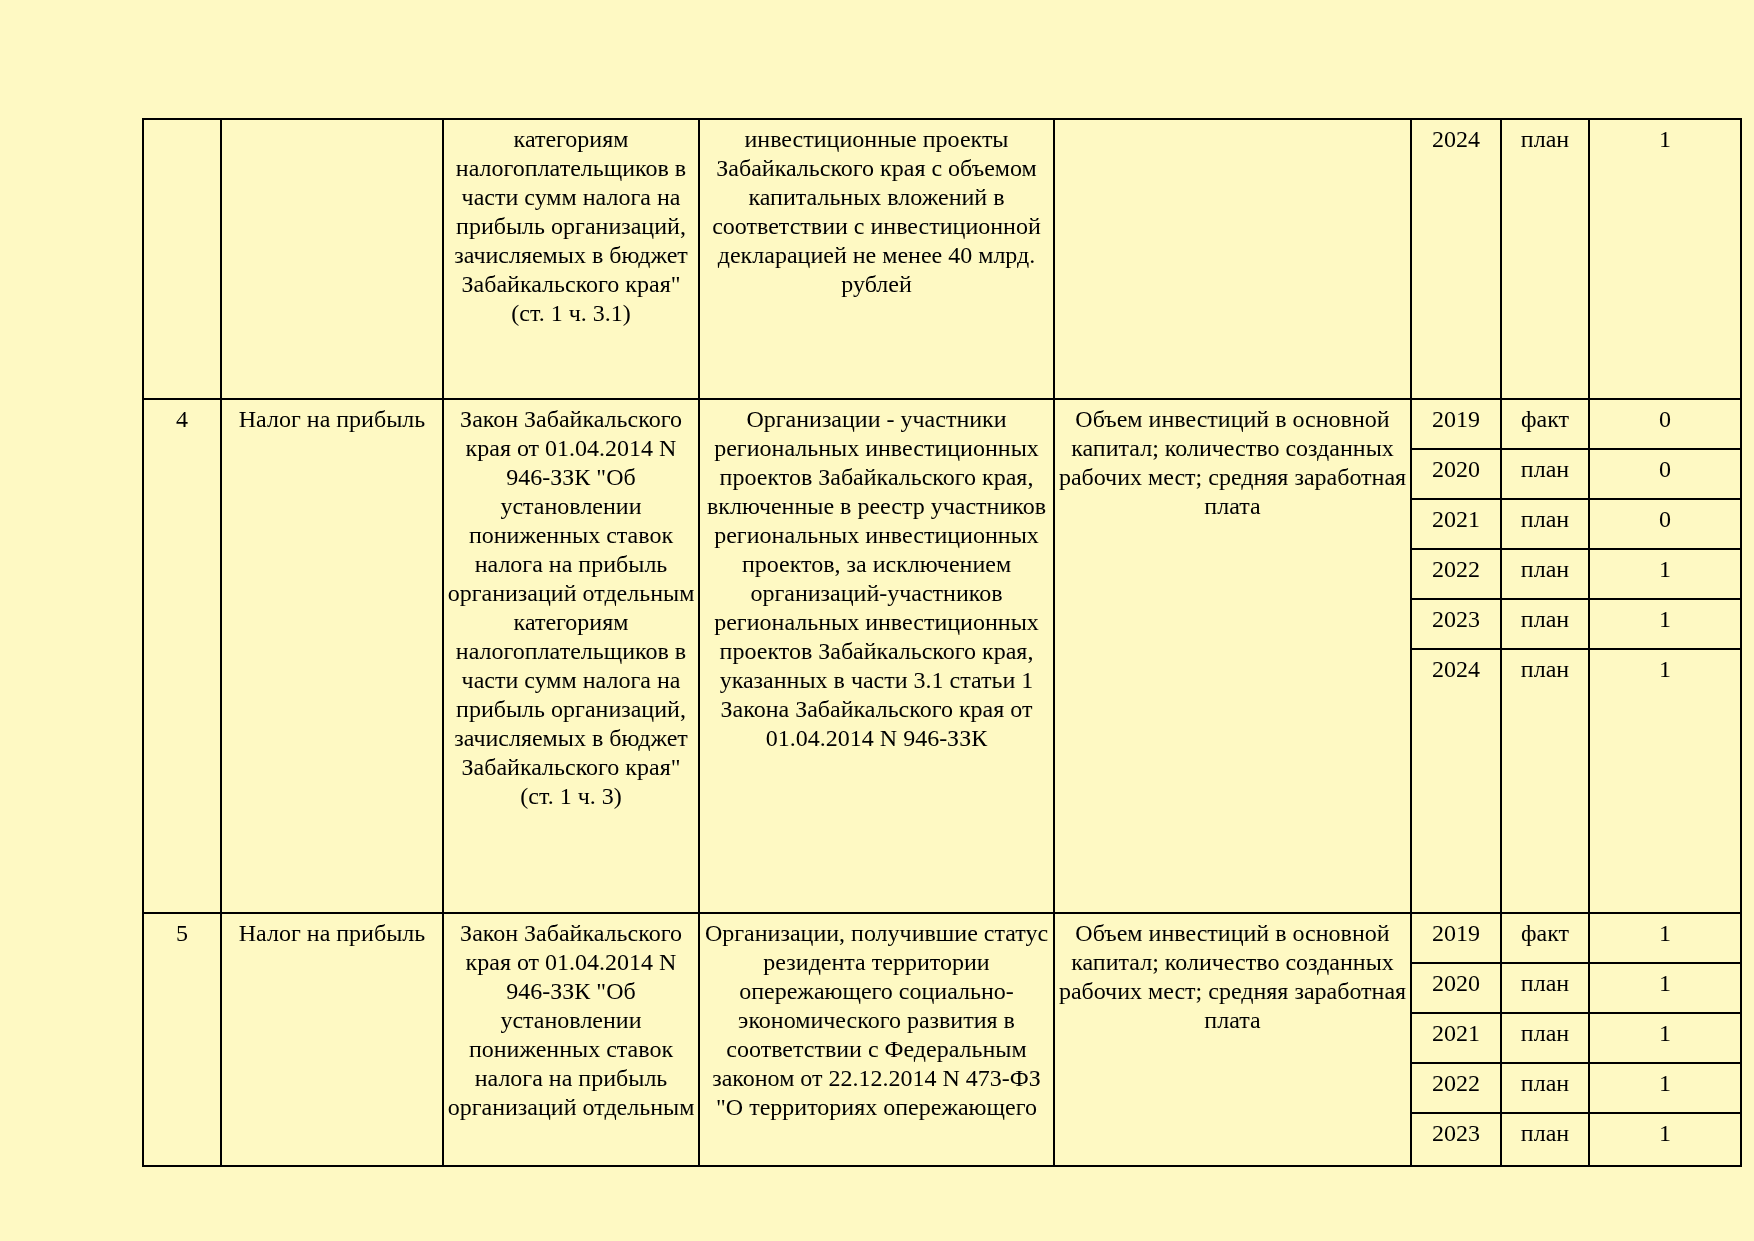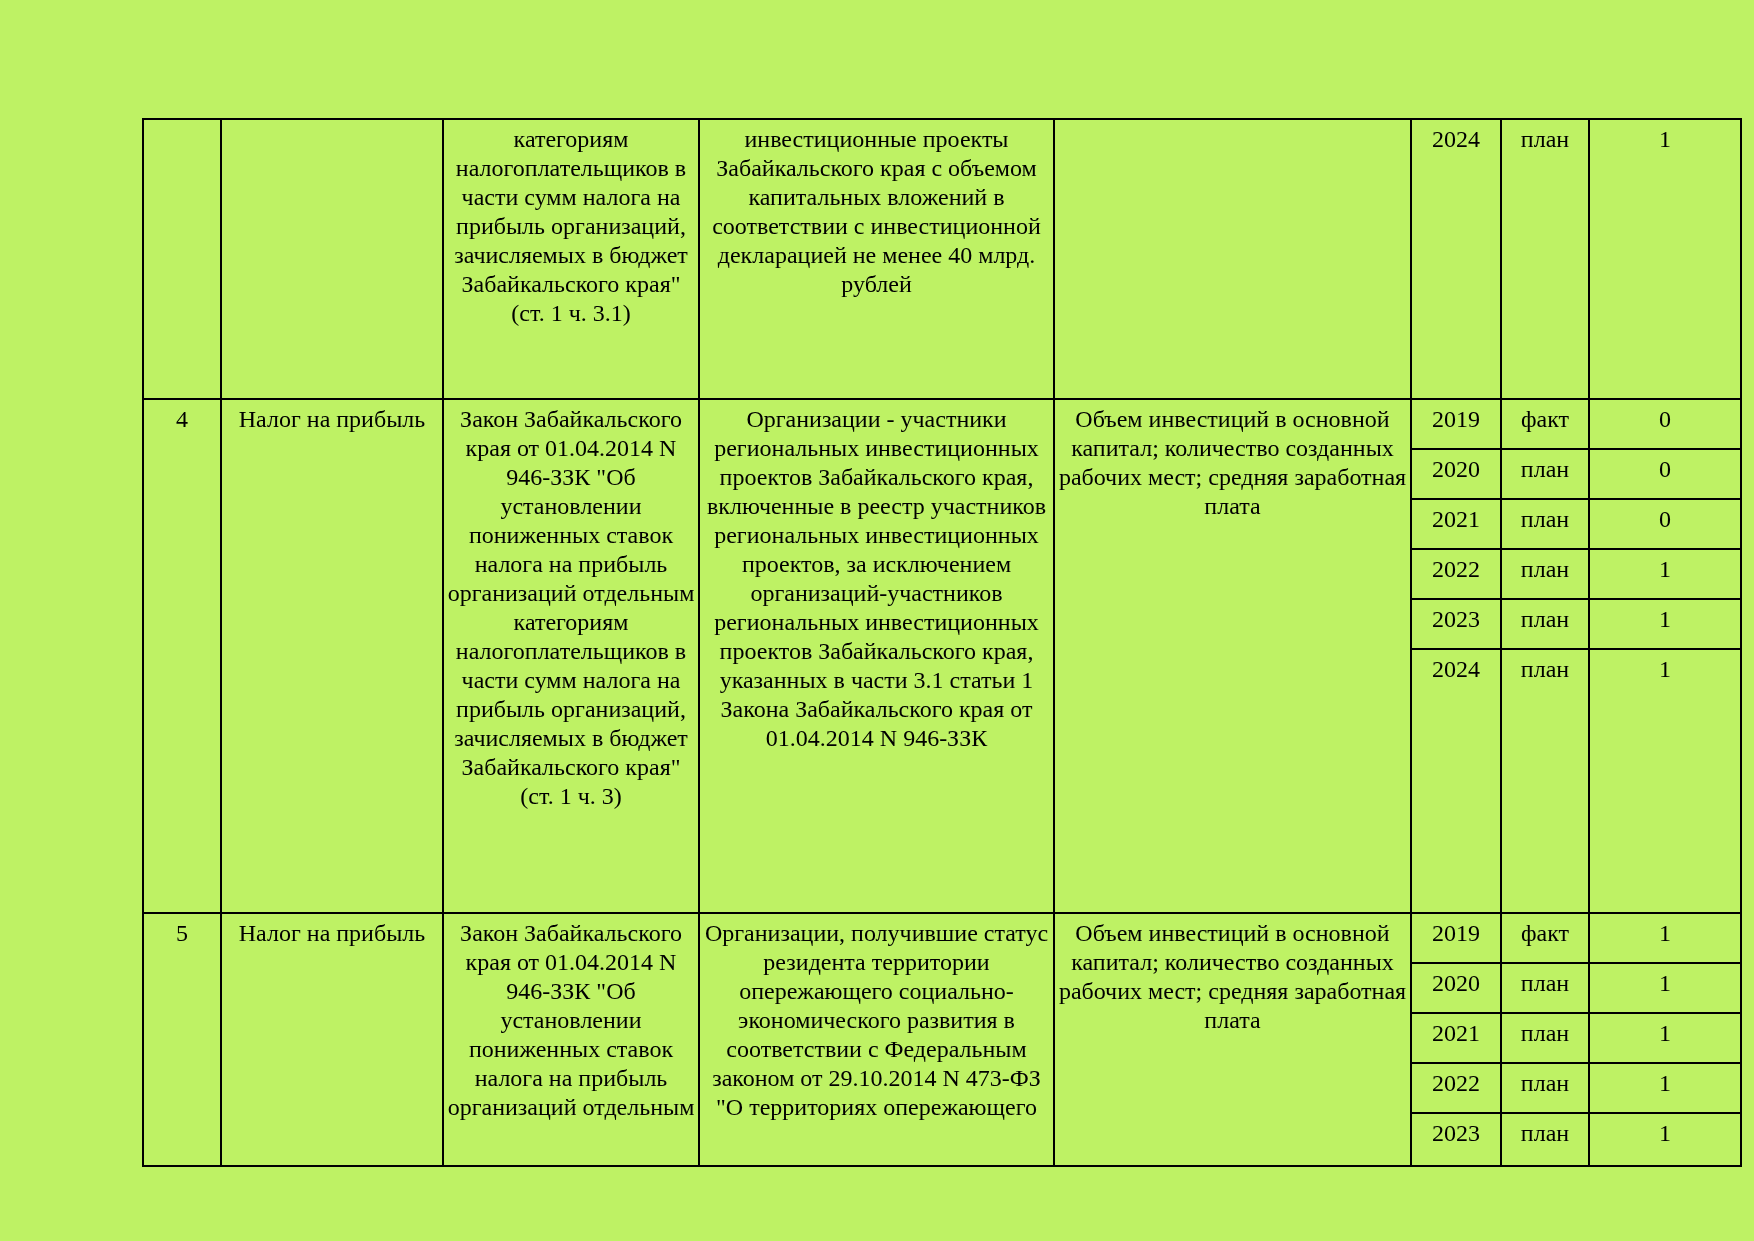--- a/index.html
+++ b/index.html
@@ -4,21 +4,21 @@
 <style>
   html, body {
     margin: 0;
     padding: 0;
     background: #ffffff;
   }
   .page {
     position: relative;
     width: 1754px;
     height: 1241px;
-    background: #bef264;
+    background: #fef9c3;
     overflow: hidden;
     font-family: "Liberation Serif", "DejaVu Serif", serif;
     color: #000000;
   }
   table.doc-table {
     position: absolute;
     left: 142px;
     top: 118px;
     width: 1598px;
     border-collapse: collapse;
@@ -104,21 +104,21 @@
         <td>план</td>
         <td>1</td>
       </tr>
     </tbody>
 
     <tbody>
       <tr class="sub">
         <td rowspan="5">5</td>
         <td rowspan="5">Налог на прибыль</td>
         <td rowspan="5">Закон Забайкальского края от 01.04.2014 N 946-ЗЗК "Об установлении пониженных ставок налога на прибыль организаций отдельным</td>
-        <td rowspan="5">Организации, получившие статус резидента территории опережающего социально-экономического развития в соответствии с Федеральным законом от 29.10.2014 N 473-ФЗ "О территориях опережающего</td>
+        <td rowspan="5">Организации, получившие статус резидента территории опережающего социально-экономического развития в соответствии с Федеральным законом от 22.12.2014 N 473-ФЗ "О территориях опережающего</td>
         <td rowspan="5">Объем инвестиций в основной капитал; количество созданных рабочих мест; средняя заработная плата</td>
         <td>2019</td>
         <td>факт</td>
         <td>1</td>
       </tr>
       <tr class="sub">
         <td>2020</td>
         <td>план</td>
         <td>1</td>
       </tr>

